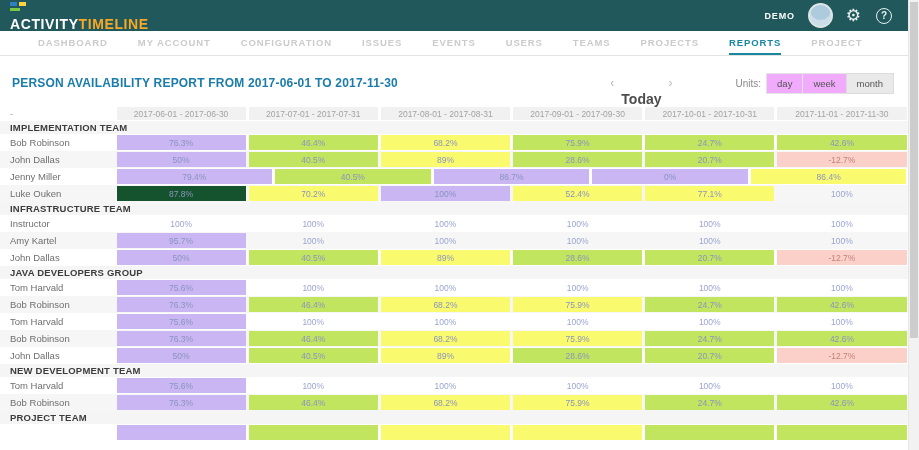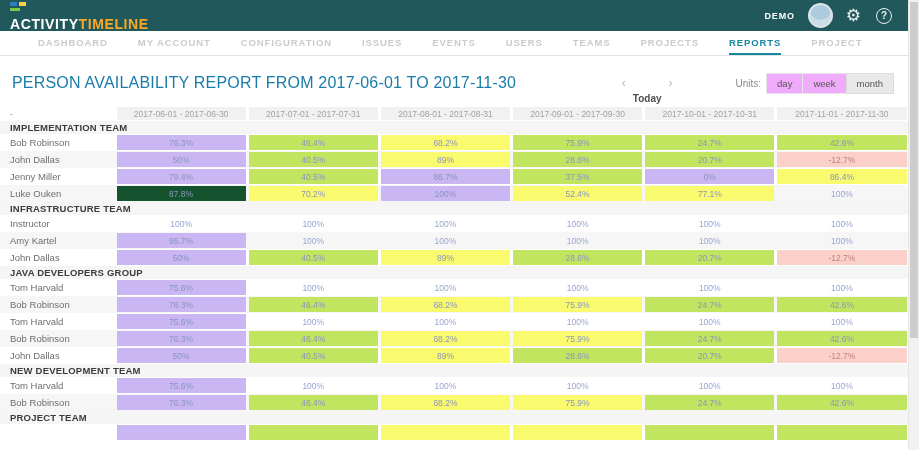--- a/index.html
+++ b/index.html
@@ -28,24 +28,24 @@
   .help { width: 16px; height: 16px; border: 1.5px solid #e9f1f1; border-radius: 50%; color: #e9f1f1;
           font-size: 10px; font-weight: bold; display: flex; align-items: center; justify-content: center; cursor: pointer; }
 
   
   .nav-bar { height: 25px; background: #fff; border-bottom: 1px solid #e3e3e3; display: flex; align-items: stretch; gap: 30px; padding-left: 38px; }
   .nav-item { font-size: 9.5px; font-weight: 600; color: #cbcbcb; letter-spacing: .9px; display: flex; align-items: center; cursor: pointer; border-bottom: 2px solid transparent; }
   .nav-item.active { color: #1787a0; font-weight: 700; border-bottom-color: #1787a0; }
 
   
   .toolbar { display: flex; align-items: center; margin-top: 16px; height: 22px; padding: 0 14px 0 12px; }
-  .report-title { font-size: 16px; font-weight: normal; color: #1a7cab; letter-spacing: .2px; }
+  .report-title { font-size: 12px; font-weight: bold; color: #1a7cab; letter-spacing: .2px; }
   .toolbar-right { margin-left: auto; display: flex; align-items: center; }
   .chev { color: #b9b9b9; font-size: 12px; padding: 0 7px; cursor: pointer; }
-  .today { font-size: 10px; font-weight: bold; color: #4d4d4d; cursor: pointer; margin-top: 31px; }
+  .today { font-size: 14px; font-weight: bold; color: #4d4d4d; cursor: pointer; margin-top: 31px; }
   .units-label { font-size: 10px; color: #8a8a8a; margin: 0 6px 0 56px; }
   .unit-btn { font-size: 9.5px; color: #555; background: #f0abfc; border: 1px solid #e4e4e4; padding: 4px 10px; margin-left: -1px; cursor: pointer; font-family: "Liberation Sans", sans-serif; }
   .unit-btn.selected { background: #e9e9e9; border-color: #dcdcdc; }
 
   
   .report-table { margin-top: 12px; }
   .t-row { display: flex; height: 17px; }
   .t-row.head { height: 15px; }
   .t-row.stripe { background: #f6f6f6; }
   .name-cell { width: 115px; flex: none; display: flex; align-items: center; padding-left: 10px; font-size: 9.5px; color: #6e6e6e; }
@@ -172,23 +172,20 @@
         <div class="cell">
           <div class="fill" style="background: rgb(201, 182, 242);">79.4%</div>
         </div>
         <div class="cell">
           <div class="fill" style="background: rgb(194, 229, 95);">40.5%</div>
         </div>
         <div class="cell">
           <div class="fill" style="background: rgb(201, 182, 242);">86.7%</div>
         </div>
         <div class="cell">
-          <div class="fill" style="background: rgb(194, 229, 95);">37.5%</div>
-        </div>
-        <div class="cell">
           <div class="fill" style="background: rgb(201, 182, 242);">0%</div>
         </div>
         <div class="cell">
           <div class="fill" style="background: rgb(250, 250, 110);">86.4%</div>
         </div>
       </div>
       <div class="t-row person-row stripe">
         <div class="name-cell">Luke Ouken</div>
         <div class="cell">
           <div class="fill" style="background: #14532d;">87.8%</div>

